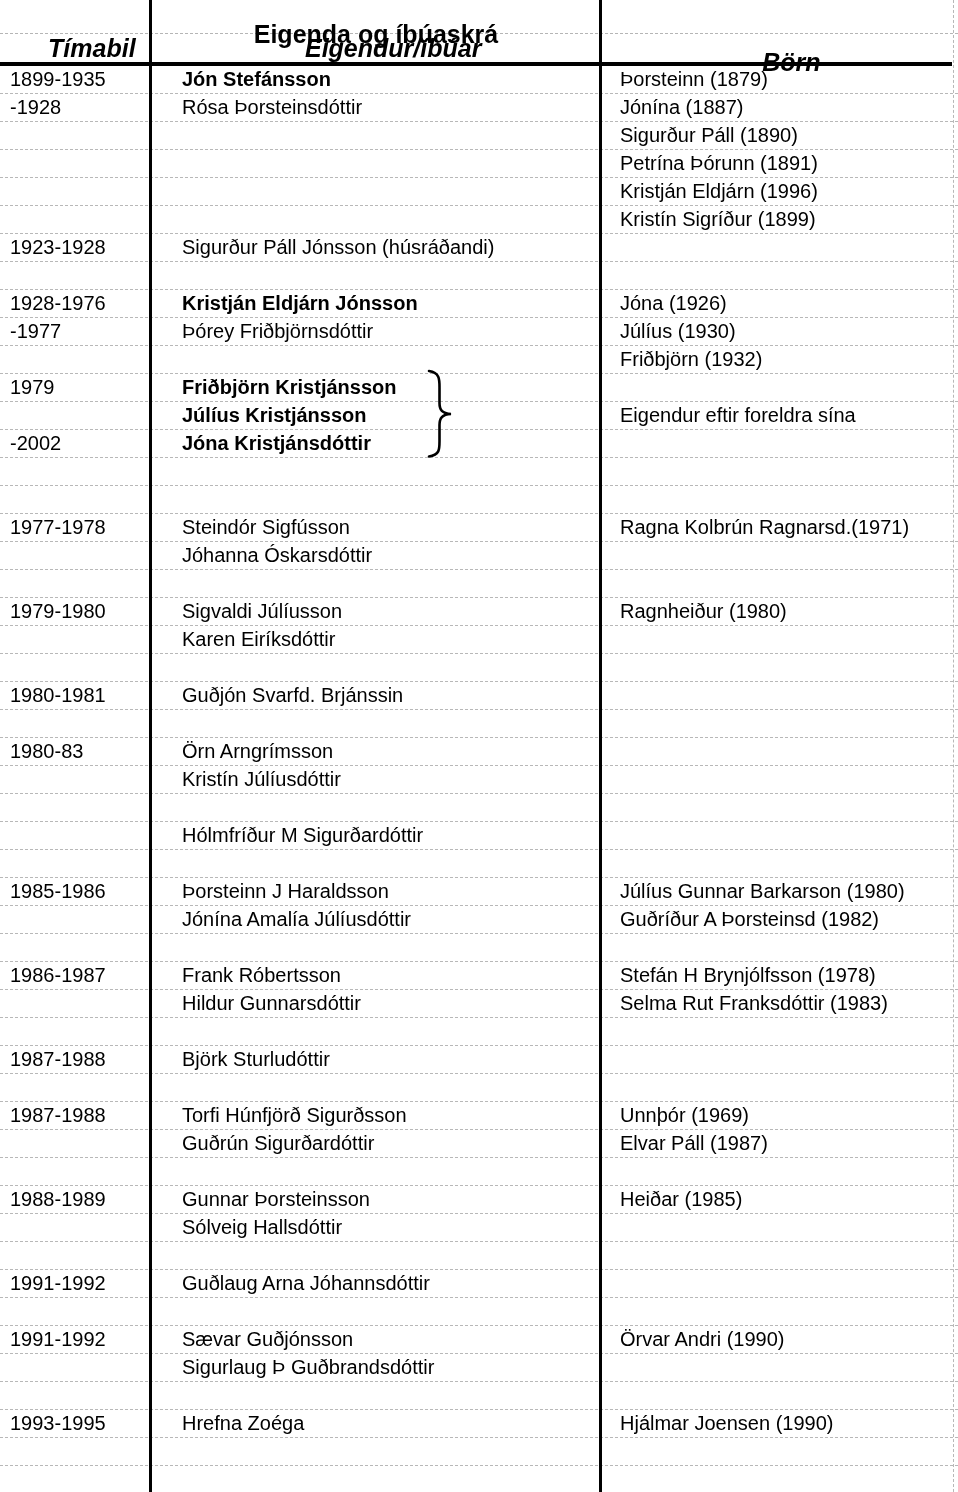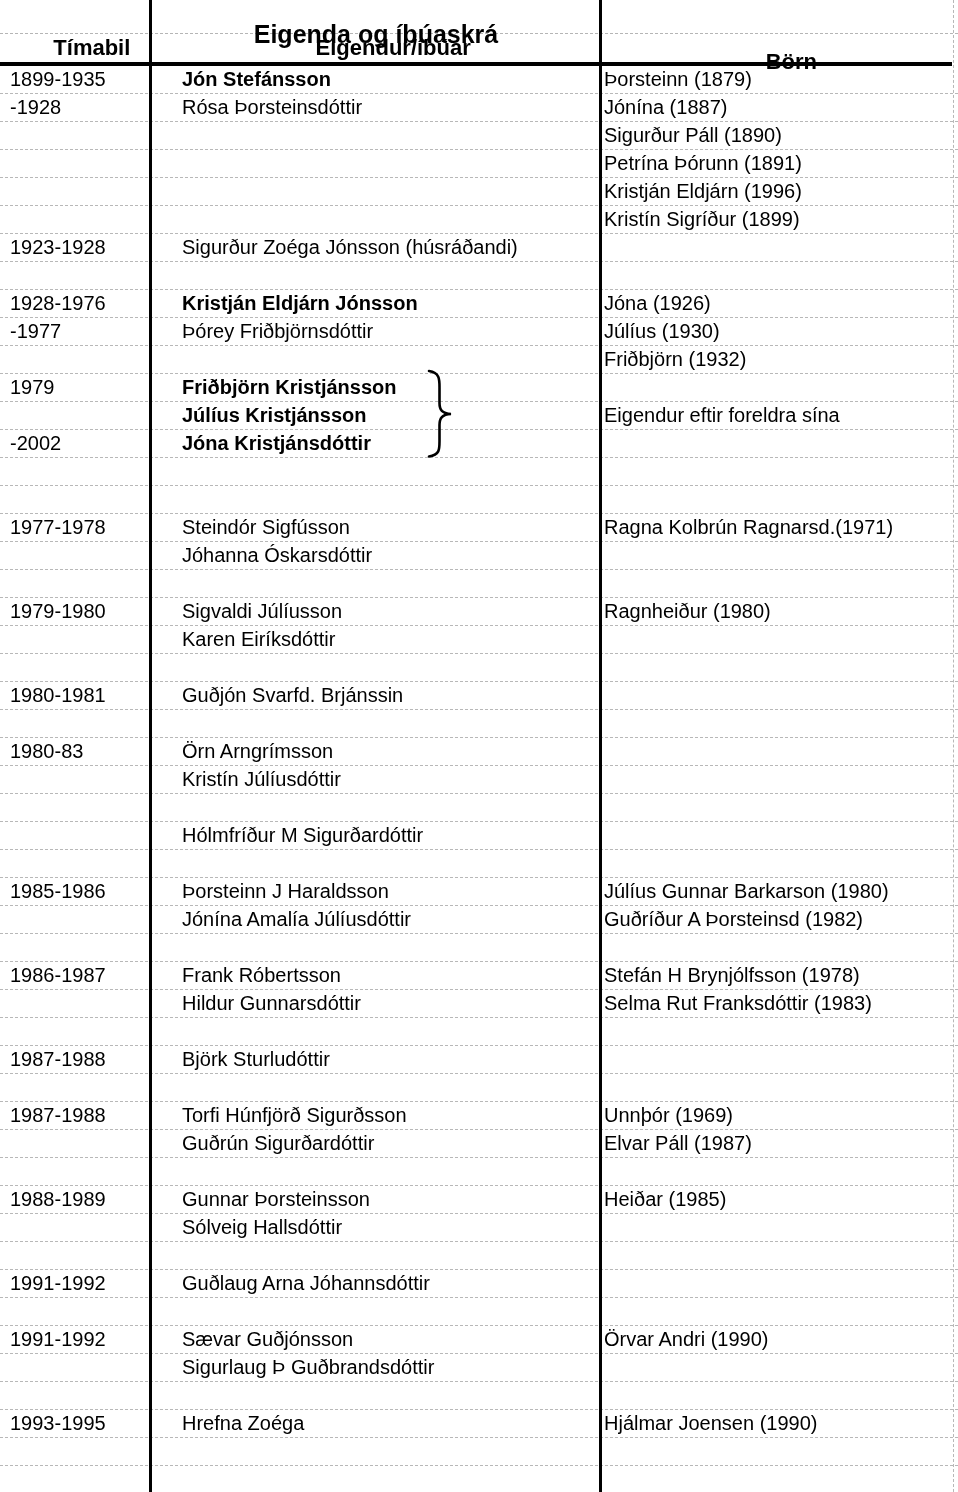--- a/index.html
+++ b/index.html
@@ -23,21 +23,21 @@
     display: flex; align-items: center; justify-content: center;
     font-size: 25px; font-weight: bold; letter-spacing: 0px;
   }
   
   .header-row {
     position: absolute; left: 0; top: 34px; width: 958px; height: 28px;
     display: flex;
   }
   .hcell {
     display: flex; align-items: center; justify-content: center;
-    font-size: 22px; font-weight: bold;  padding-left: 22px;
+    font-size: 25px; font-weight: bold; font-style: italic; padding-left: 22px;
   }
   .hcell.c-timabil { width: 150px; }
   .hcell.c-eigendur { width: 450px; }
   .hcell.c-born { width: 358px; margin-top: 28px; }
   
   .thick-divider {
     position: absolute; left: 0; top: 62px; width: 952px; height: 4px;
     background: #000000;
   }
   
@@ -46,21 +46,21 @@
     display: flex; height: 28px; box-sizing: border-box;
     border-bottom: 1px dashed #b8b8b8;
   }
   .cell {
     font-size: 20px; line-height: 27px;
     white-space: nowrap; overflow: hidden;
     box-sizing: border-box;
   }
   .cell.c-timabil { width: 150px; padding-left: 10px; }
   .cell.c-eigendur { width: 450px; padding-left: 32px; }
-  .cell.c-born { width: 318px; padding-left: 4px; }
+  .cell.c-born { width: 318px; padding-left: 20px; }
   .cell.bold { font-weight: bold; }
   
   .vline { position: absolute; top: 0; bottom: 0; width: 3px; background: #000000; }
   .vline1 { left: 149px; }
   .vline2 { left: 599px; }
   
   .right-dashed {
     position: absolute; top: 0; bottom: 0; left: 953px; width: 0;
     border-left: 1px dashed #b8b8b8;
   }
@@ -111,21 +111,21 @@
         <div class="cell c-eigendur"></div>
         <div class="cell c-born">Kristján Eldjárn (1996)</div>
       </div>
       <div class="row">
         <div class="cell c-timabil"></div>
         <div class="cell c-eigendur"></div>
         <div class="cell c-born">Kristín Sigríður (1899)</div>
       </div>
       <div class="row">
         <div class="cell c-timabil">1923-1928</div>
-        <div class="cell c-eigendur">Sigurður Zoéga Jónsson (húsráðandi)</div>
+        <div class="cell c-eigendur">Sigurður Páll Jónsson (húsráðandi)</div>
         <div class="cell c-born"></div>
       </div>
       <div class="row">
         <div class="cell c-timabil"></div>
         <div class="cell c-eigendur"></div>
         <div class="cell c-born"></div>
       </div>
       <div class="row">
         <div class="cell c-timabil">1928-1976</div>
         <div class="cell c-eigendur bold">Kristján Eldjárn Jónsson</div>

